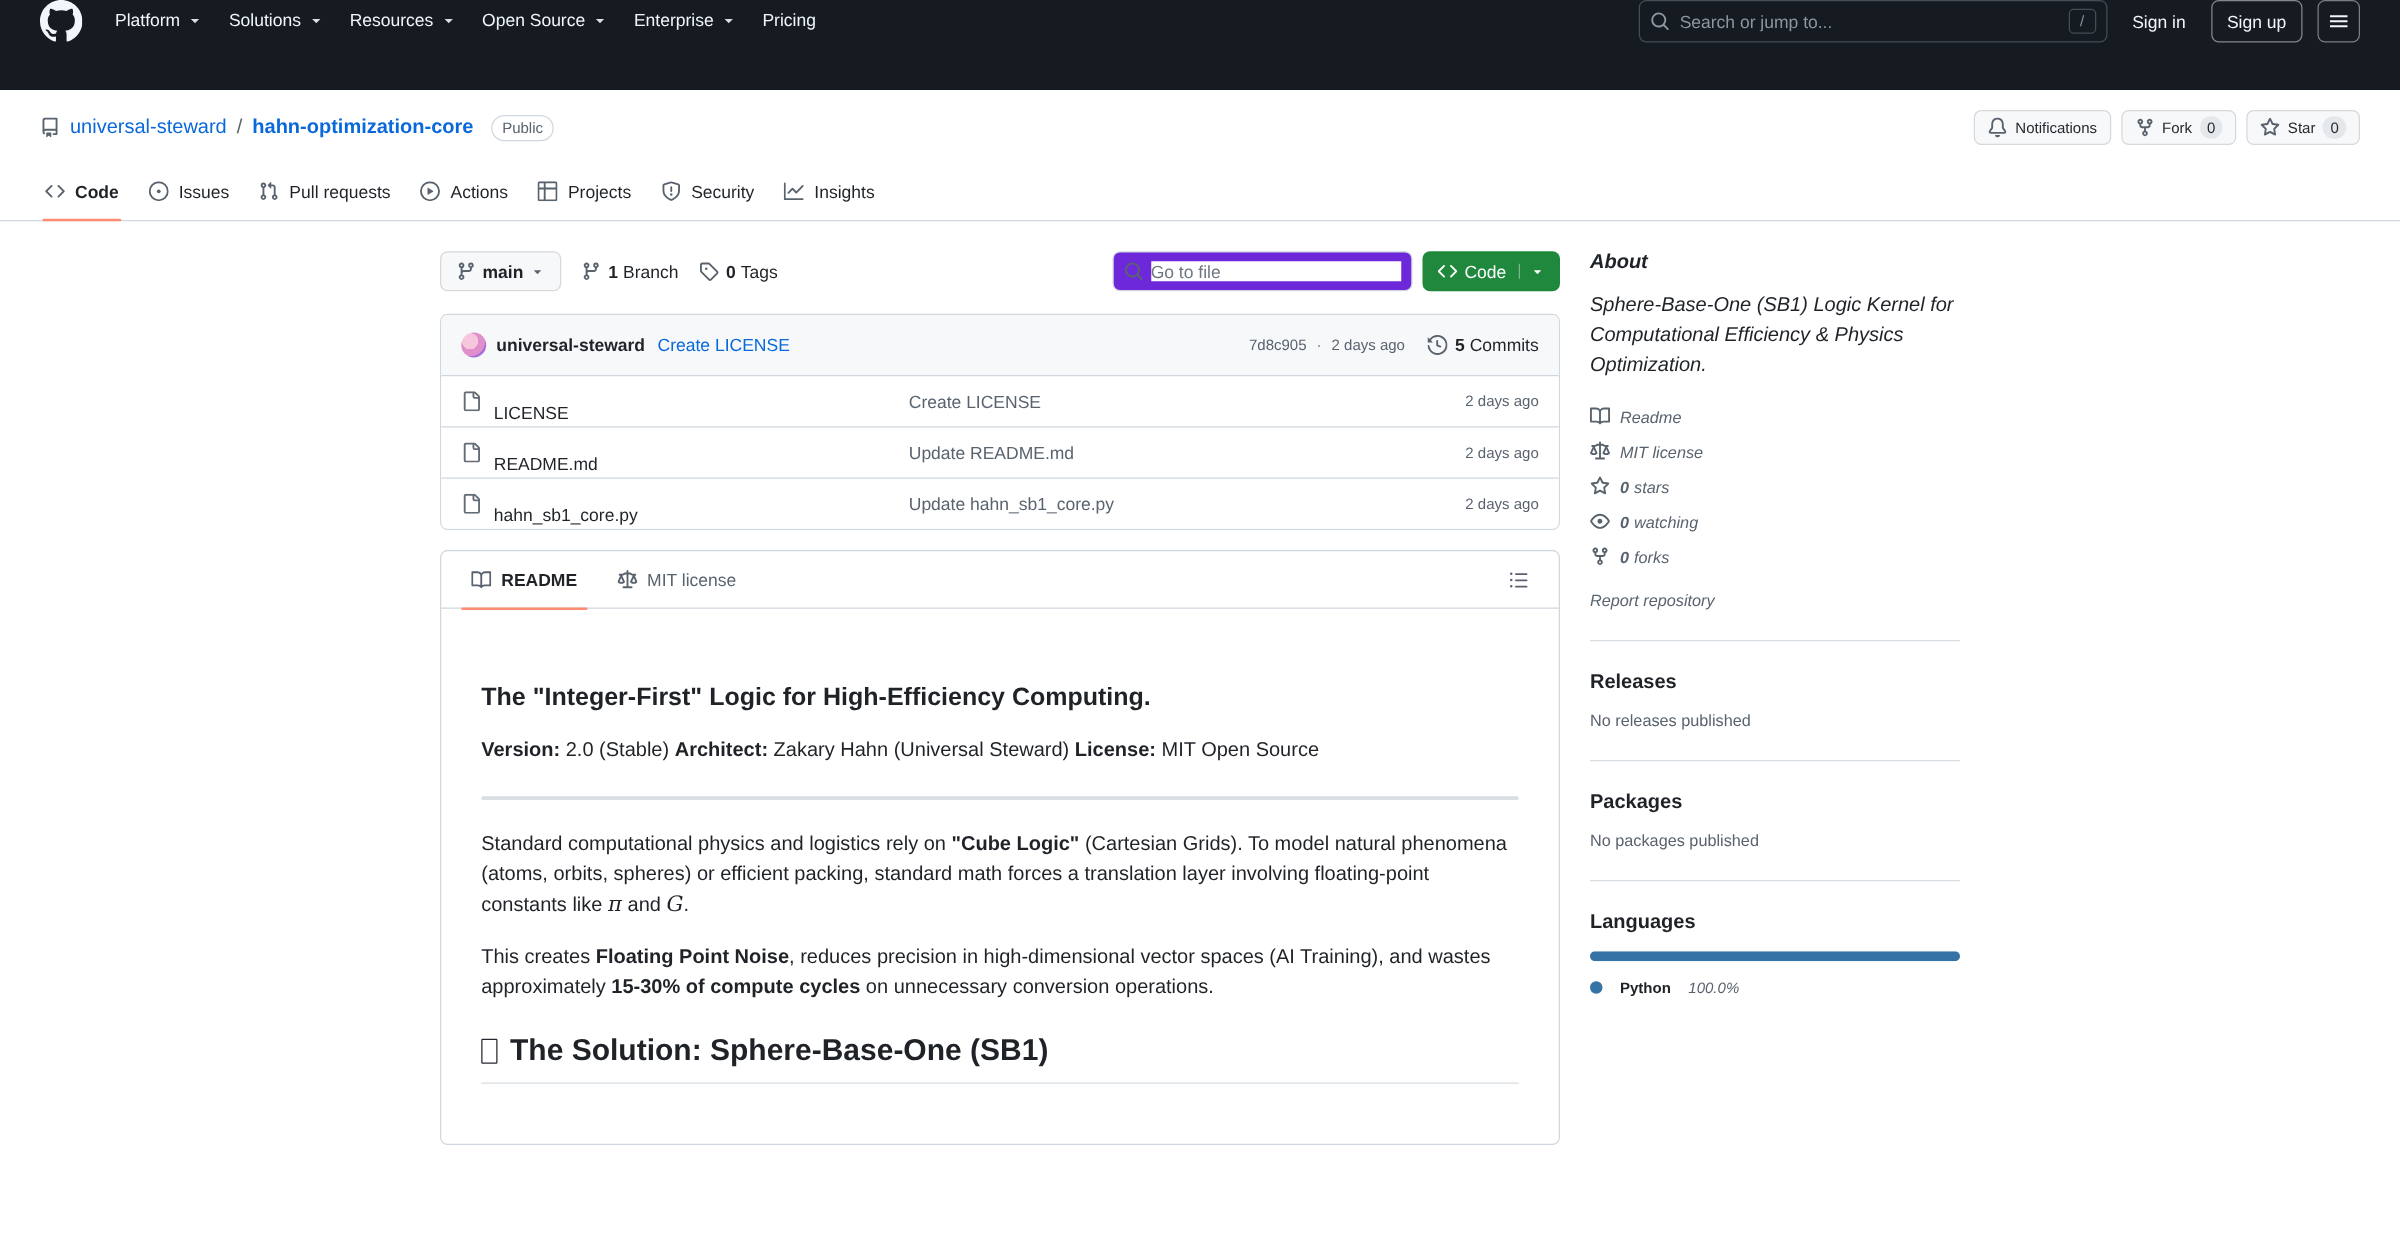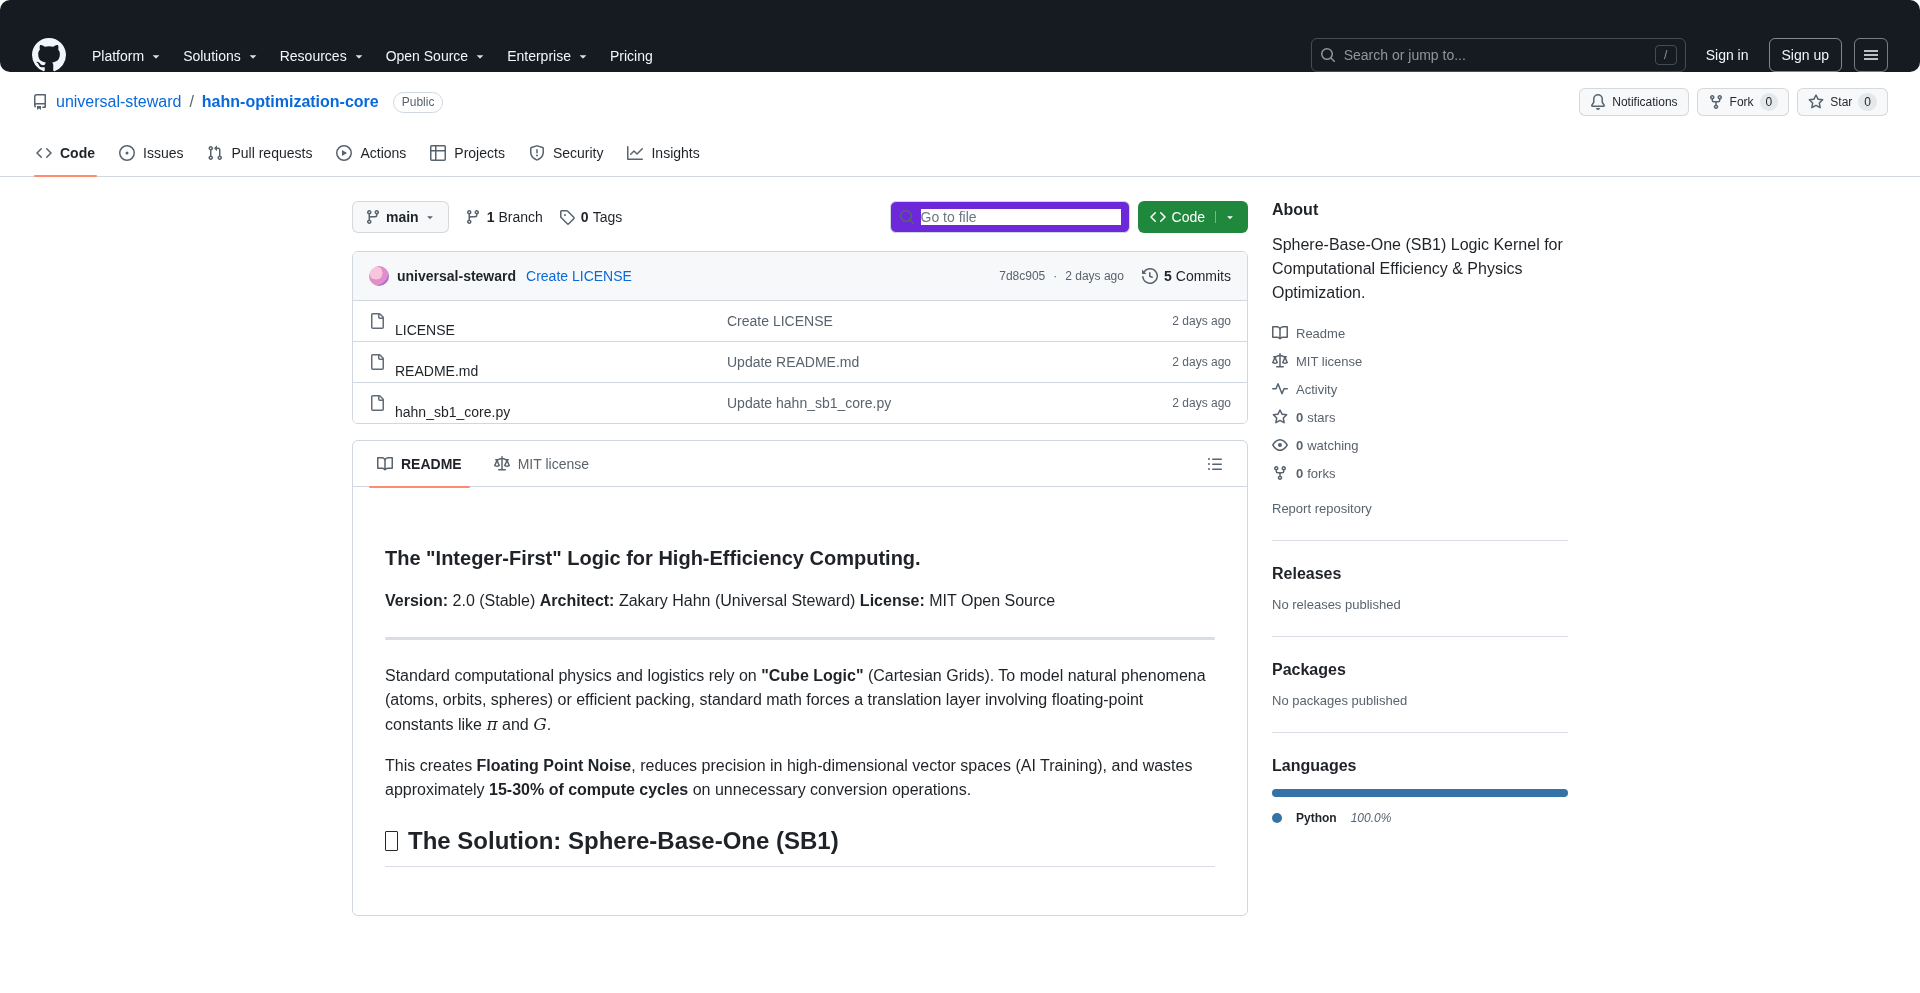--- a/index.html
+++ b/index.html
@@ -11,22 +11,22 @@
     color: #1f2328;
   }
   a { text-decoration: none; color: inherit; cursor: pointer; }
   button { font-family: inherit; cursor: pointer; background: none; border: 0; color: inherit; }
   .oct { width: 16px; height: 16px; flex: none; fill: currentColor; }
   .oct-sm { width: 12px; height: 12px; flex: none; fill: currentColor; }
   .oct-nav { width: 14px; height: 14px; flex: none; fill: currentColor; opacity: .9; }
 
   
   .gh-header {
-    height: 72px; background: #161b22; display: flex; align-items: flex-end;
-    padding: 0 32px; color: #f0f6fc; border-radius: 10px;
+    height: 72px; background: #161b22; display: flex; align-items: flex-start;
+    padding: 0 32px; color: #f0f6fc;
   }
   .logo { display: flex; align-items: center; margin-right: 16px; }
   .logo svg { width: 34px; height: 34px; fill: #ffffff; }
   .main-nav { display: flex; align-items: center; }
   .nav-item { display: flex; align-items: center; gap: 5px; padding: 8px 10px; font-size: 14px; color: #f0f6fc; }
   .header-right { margin-left: auto; display: flex; align-items: center; gap: 12px; }
   .header-search {
     width: 375px; height: 34px; border: 1px solid #444c56; border-radius: 6px;
     display: flex; align-items: center; gap: 8px; padding: 0 8px; color: #8d96a0;
   }
@@ -173,21 +173,21 @@
   .markdown hr { border: 0; height: 3px; background: #d8dee4; margin: 24px 0; border-radius: 2px; }
   .markdown h2 {
     display: flex; align-items: center; gap: 10px; font-size: 24px; font-weight: 600;
     line-height: 1.25; padding-bottom: 10px; border-bottom: 1px solid #d8dee4; margin: 24px 0 16px;
   }
   .tofu { width: 13px; height: 20px; border: 1.5px solid #24292f; border-radius: 1px; flex: none; display: inline-block; }
   .math { font-family: "DejaVu Serif", serif; font-style: italic; font-size: 17px; }
 
   
   .sb-section { padding: 24px 0; border-top: 1px solid #d8dee4; }
-  .sb-section.first { padding-top: 0; border-top: 0; }
+  .sb-section.first { padding-top: 0; border-top: 0; font-style: italic; }
   .sb-title { font-size: 16px; font-weight: 600; color: #1f2328; margin-bottom: 14px; }
   .desc { font-size: 16px; line-height: 1.5; color: #1f2328; margin-bottom: 14px; }
   .meta-list { list-style: none; }
   .meta-list li { display: flex; align-items: center; gap: 8px; padding: 6px 0; color: #59636e; font-size: 13px; }
   .meta-list .oct { color: #59636e; }
   .report { display: inline-block; margin-top: 14px; color: #59636e; font-size: 13px; }
   .empty { color: #59636e; font-size: 13px; }
   .lang-bar { height: 8px; border-radius: 4px; overflow: hidden; display: flex; margin-bottom: 14px; }
   .lang-fill { height: 100%; width: 100%; background: #3572A5; }
   .lang-legend { display: flex; align-items: center; gap: 14px; font-size: 12px; }
@@ -568,26 +568,20 @@
             <span>Readme</span>
           </li>
         <li>
             <svg class="oct">
               <use href="#i-law"></use>
             </svg>
             <span>MIT license</span>
           </li>
         <li>
             <svg class="oct">
-              <use href="#i-pulse"></use>
-            </svg>
-            <span>Activity</span>
-          </li>
-        <li>
-            <svg class="oct">
               <use href="#i-star"></use>
             </svg>
             <span class="cl">
               <b>0</b>
               <span>stars</span>
             </span>
           </li>
         <li>
             <svg class="oct">
               <use href="#i-eye"></use>

